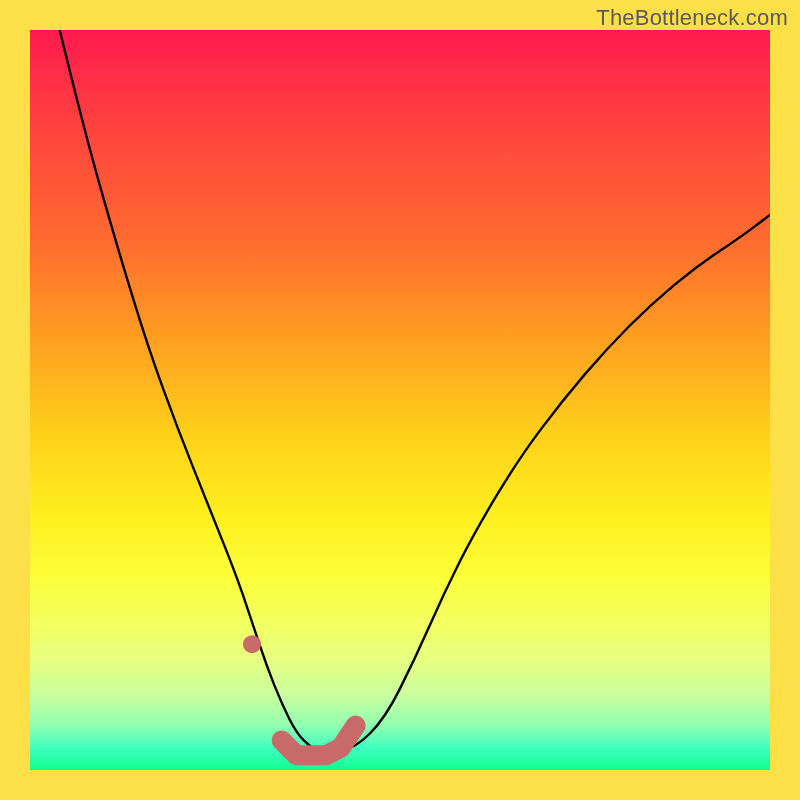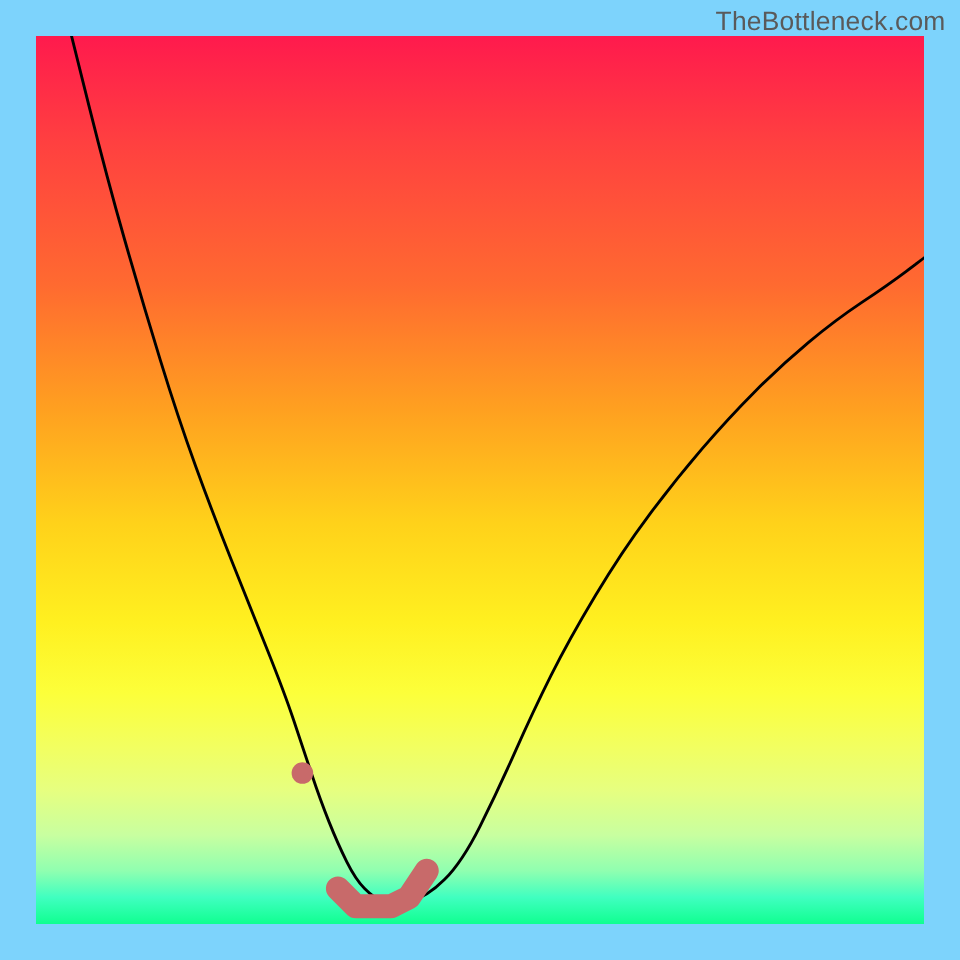--- a/index.html
+++ b/index.html
@@ -8,21 +8,21 @@
     width: 800px;
     height: 800px;
     overflow: hidden;
     background: #000;
     font-family: Arial, Helvetica, sans-serif;
   }
   .frame {
     position: relative;
     width: 800px;
     height: 800px;
-    background: #7dd3fc;
+    background: #fde047;
   }
   .plot-area {
     position: absolute;
     left: 30px;
     top: 30px;
     width: 740px;
     height: 740px;
     background: linear-gradient(to bottom,
       #ff1a4d 0%,
       #ff4040 12%,

